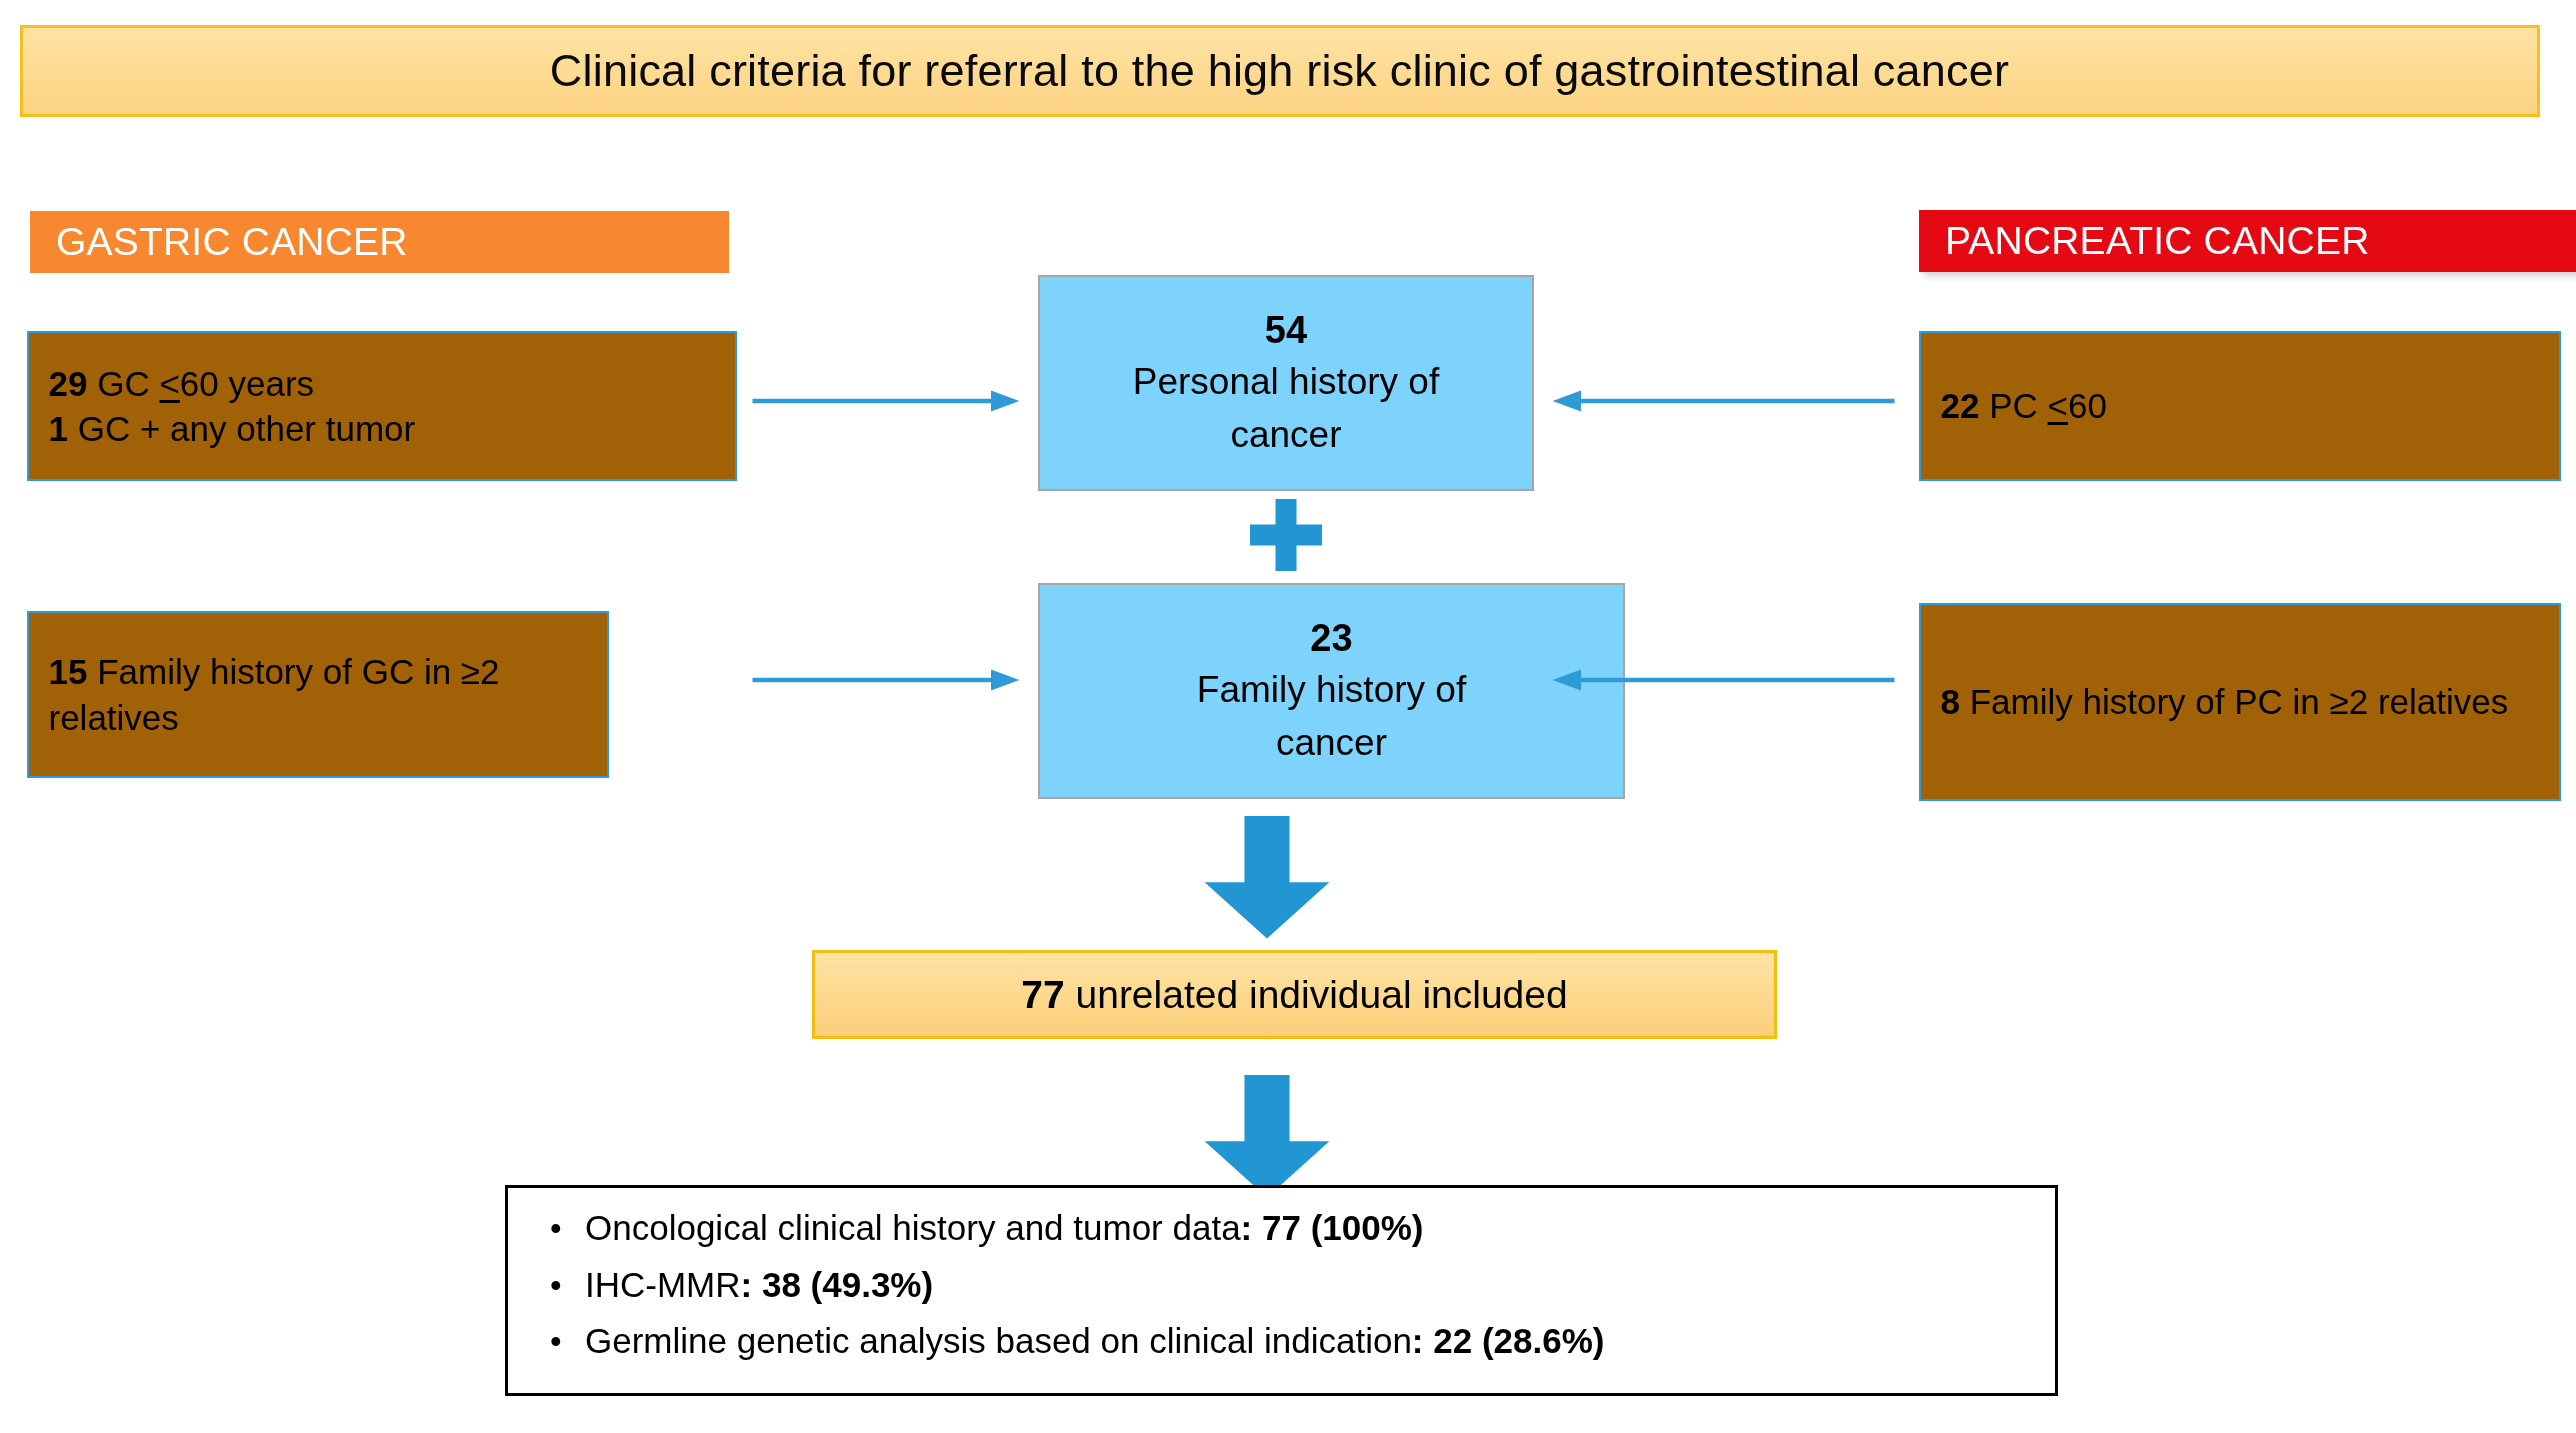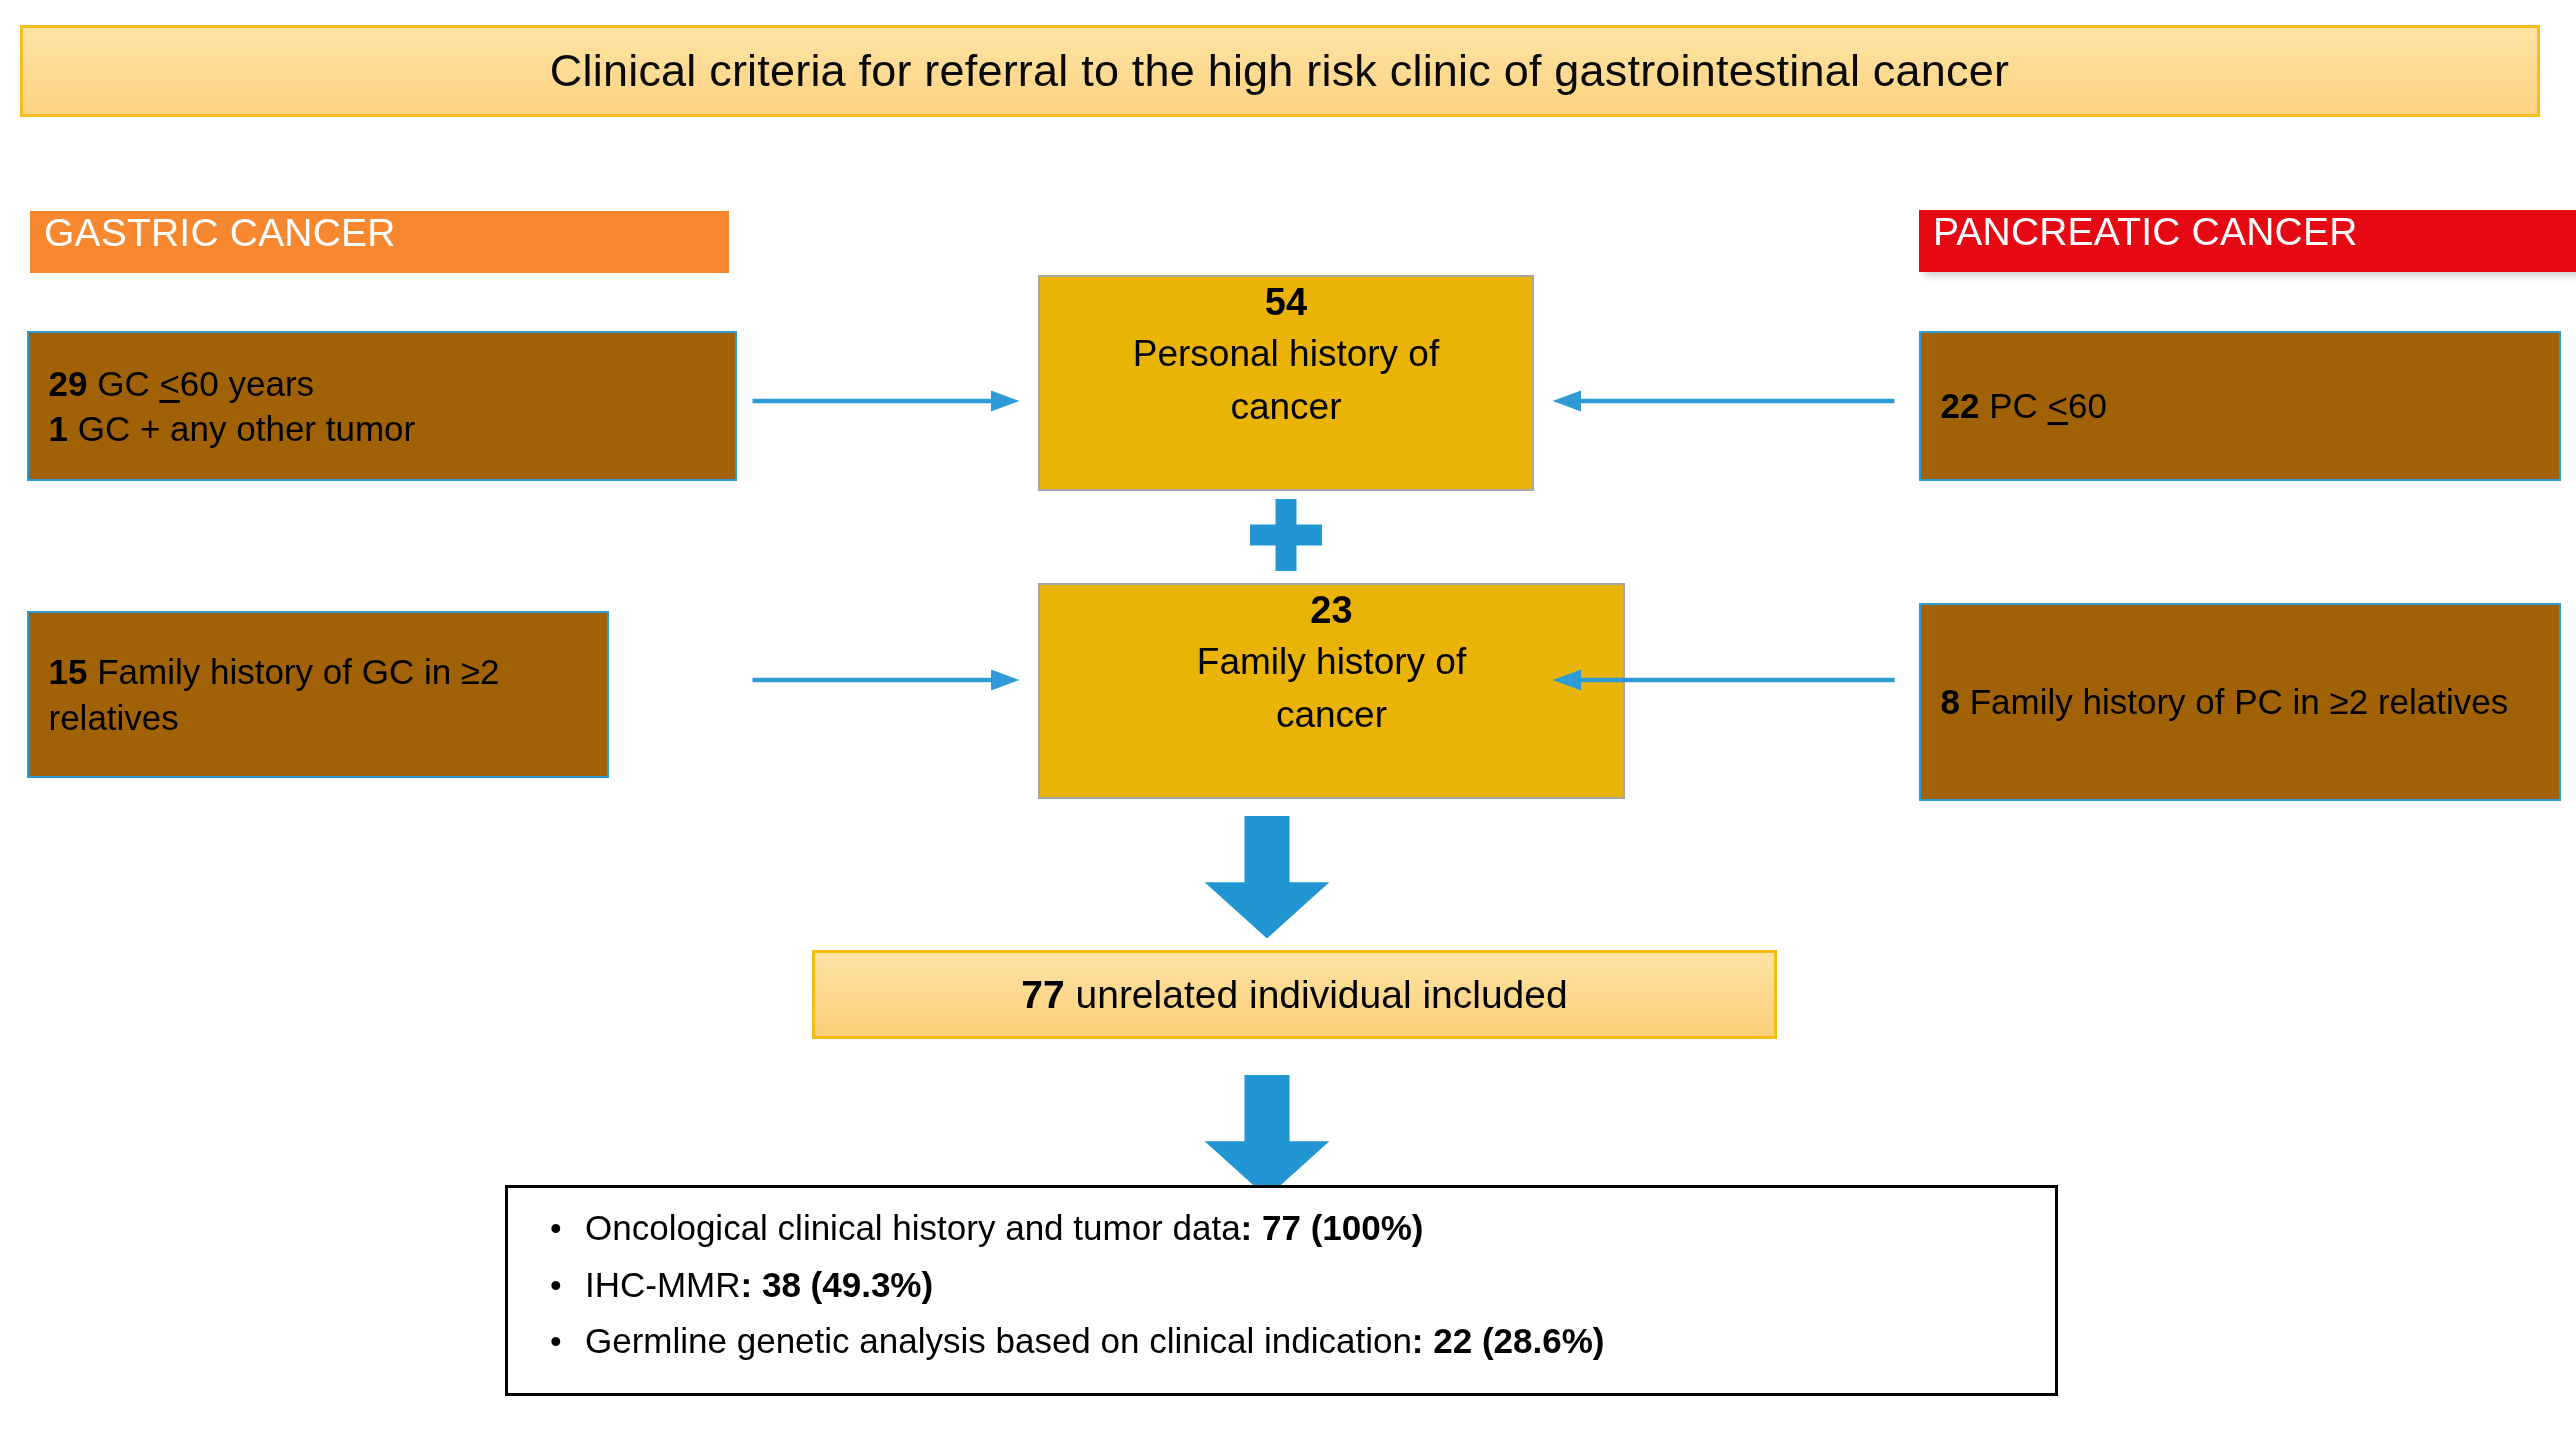--- a/index.html
+++ b/index.html
@@ -37,23 +37,23 @@
     font-size: 45px;
     color: #0a0a0a;
     letter-spacing: 0.2px;
     white-space: nowrap;
   }
 
   
   .chip {
     position: absolute;
     display: flex;
-    align-items: flex-start;
-    box-sizing: border-box;
-    padding-left: 14px;
+    align-items: center;
+    box-sizing: border-box;
+    padding-left: 26px;
   }
   .chip-label {
     color: #ffffff;
     font-size: 39px;
     letter-spacing: 0.2px;
     white-space: nowrap;
   }
   #chip-gastric {
     left: 30px;
     top: 211px;
@@ -94,26 +94,27 @@
   #box-gc-family   { left: 27px;   top: 611px;  width: 582px; height: 167px; }
   #box-pc-personal { left: 1919px; top: 331px;  width: 642px; height: 150px; }
   #box-pc-family   { left: 1919px; top: 603px;  width: 642px; height: 198px; }
 
   
   .ule { text-decoration: underline; text-underline-offset: 3.8px; }
 
   
   .center-box {
     position: absolute;
-    background: #eab308;
+    background: #7dd3fc;
     border: 2.3px solid #A6A6A6;
     box-sizing: border-box;
     display: flex;
     flex-direction: column;
     align-items: center;
+    justify-content: center;
     text-align: center;
   }
   .center-num {
     font-size: 38px;
     font-weight: 700;
     line-height: 1.32;
   }
   .center-text {
     font-size: 37px;
     line-height: 1.44;

